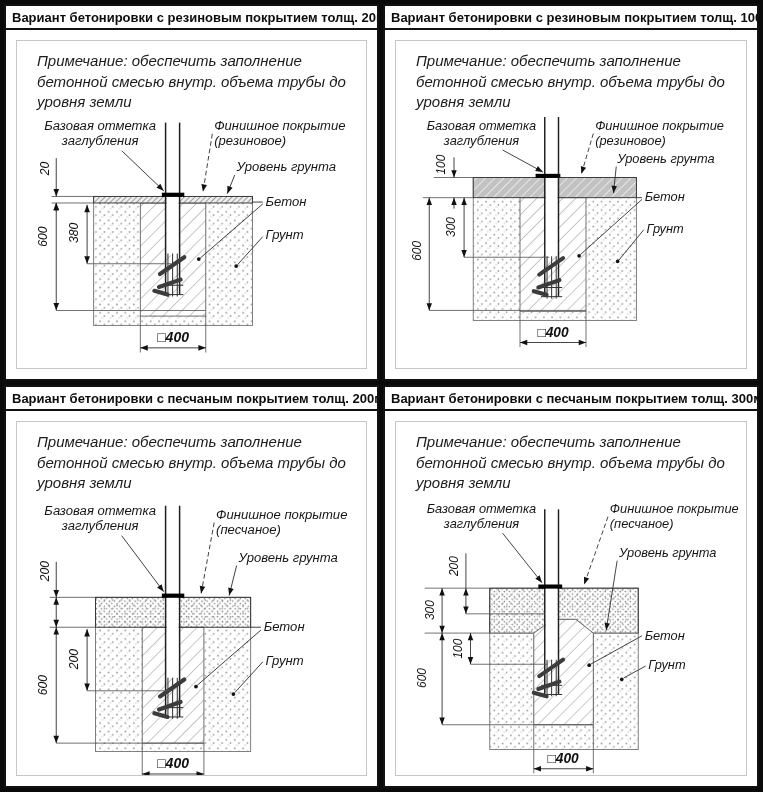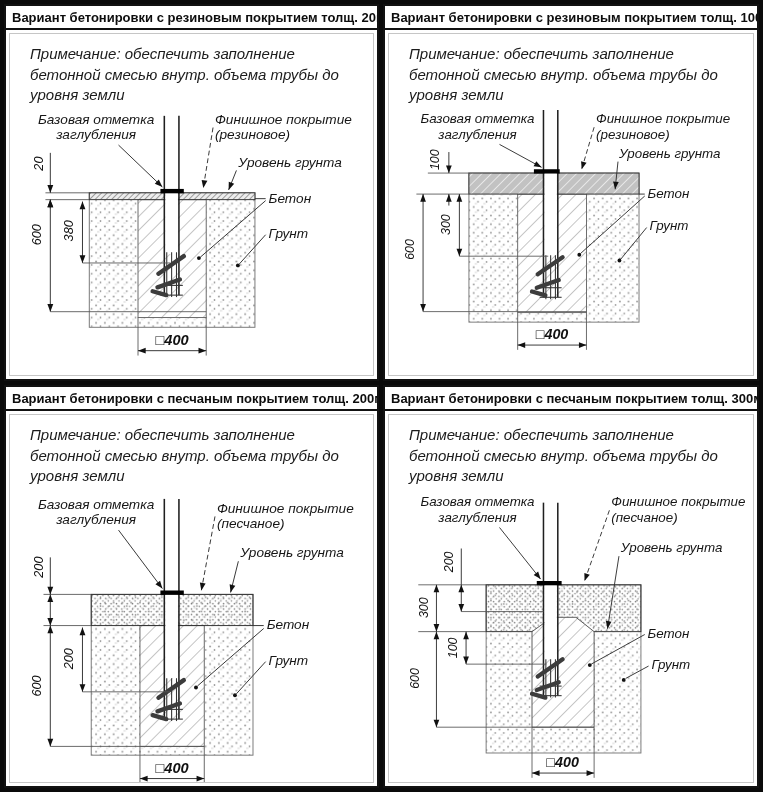--- a/index.html
+++ b/index.html
@@ -4,21 +4,21 @@
 <style>
   html,body{margin:0;padding:0;background:#000;}
   .page{width:763px;height:792px;background:#0a0a0a;box-sizing:border-box;
         padding:4px;display:grid;grid-template-columns:375px 376px;
         grid-template-rows:377px 403px;gap:4px;
         font-family:"Liberation Sans",sans-serif;}
   .panel{background:#fff;border:2px solid #111;box-sizing:border-box;
          display:flex;flex-direction:column;overflow:hidden;}
   .title-bar{border-bottom:2px solid #111;font-weight:bold;font-size:13px;
              color:#0d0d0d;padding:4px 6px 3px 6px;white-space:nowrap;overflow:hidden;}
-  .content{flex:1;margin:3px;border:1px solid #c6c6c6;box-sizing:border-box;
+  .content{flex:1;margin:10px;border:1px solid #c6c6c6;box-sizing:border-box;
            padding:4px 6px 0 14px;overflow:hidden;}
   .note{font-style:italic;font-size:15px;line-height:1.38;color:#1c1c1c;
         margin:6px 4px 0 6px;max-width:334px;}
   svg.drawing{display:block;width:100%;height:auto;margin-top:4px;}
   .row2 svg.drawing{margin-top:8px;}
   
   .lbl{font-family:"Liberation Sans",sans-serif;font-style:italic;font-size:14px;fill:#161616;}
   .dim{font-family:"Liberation Sans",sans-serif;font-style:italic;font-size:13px;fill:#111;text-anchor:middle;}
   .dimw{font-family:"Liberation Sans",sans-serif;font-style:italic;font-weight:bold;font-size:15px;fill:#111;text-anchor:middle;}
   .tc{text-anchor:middle;}

